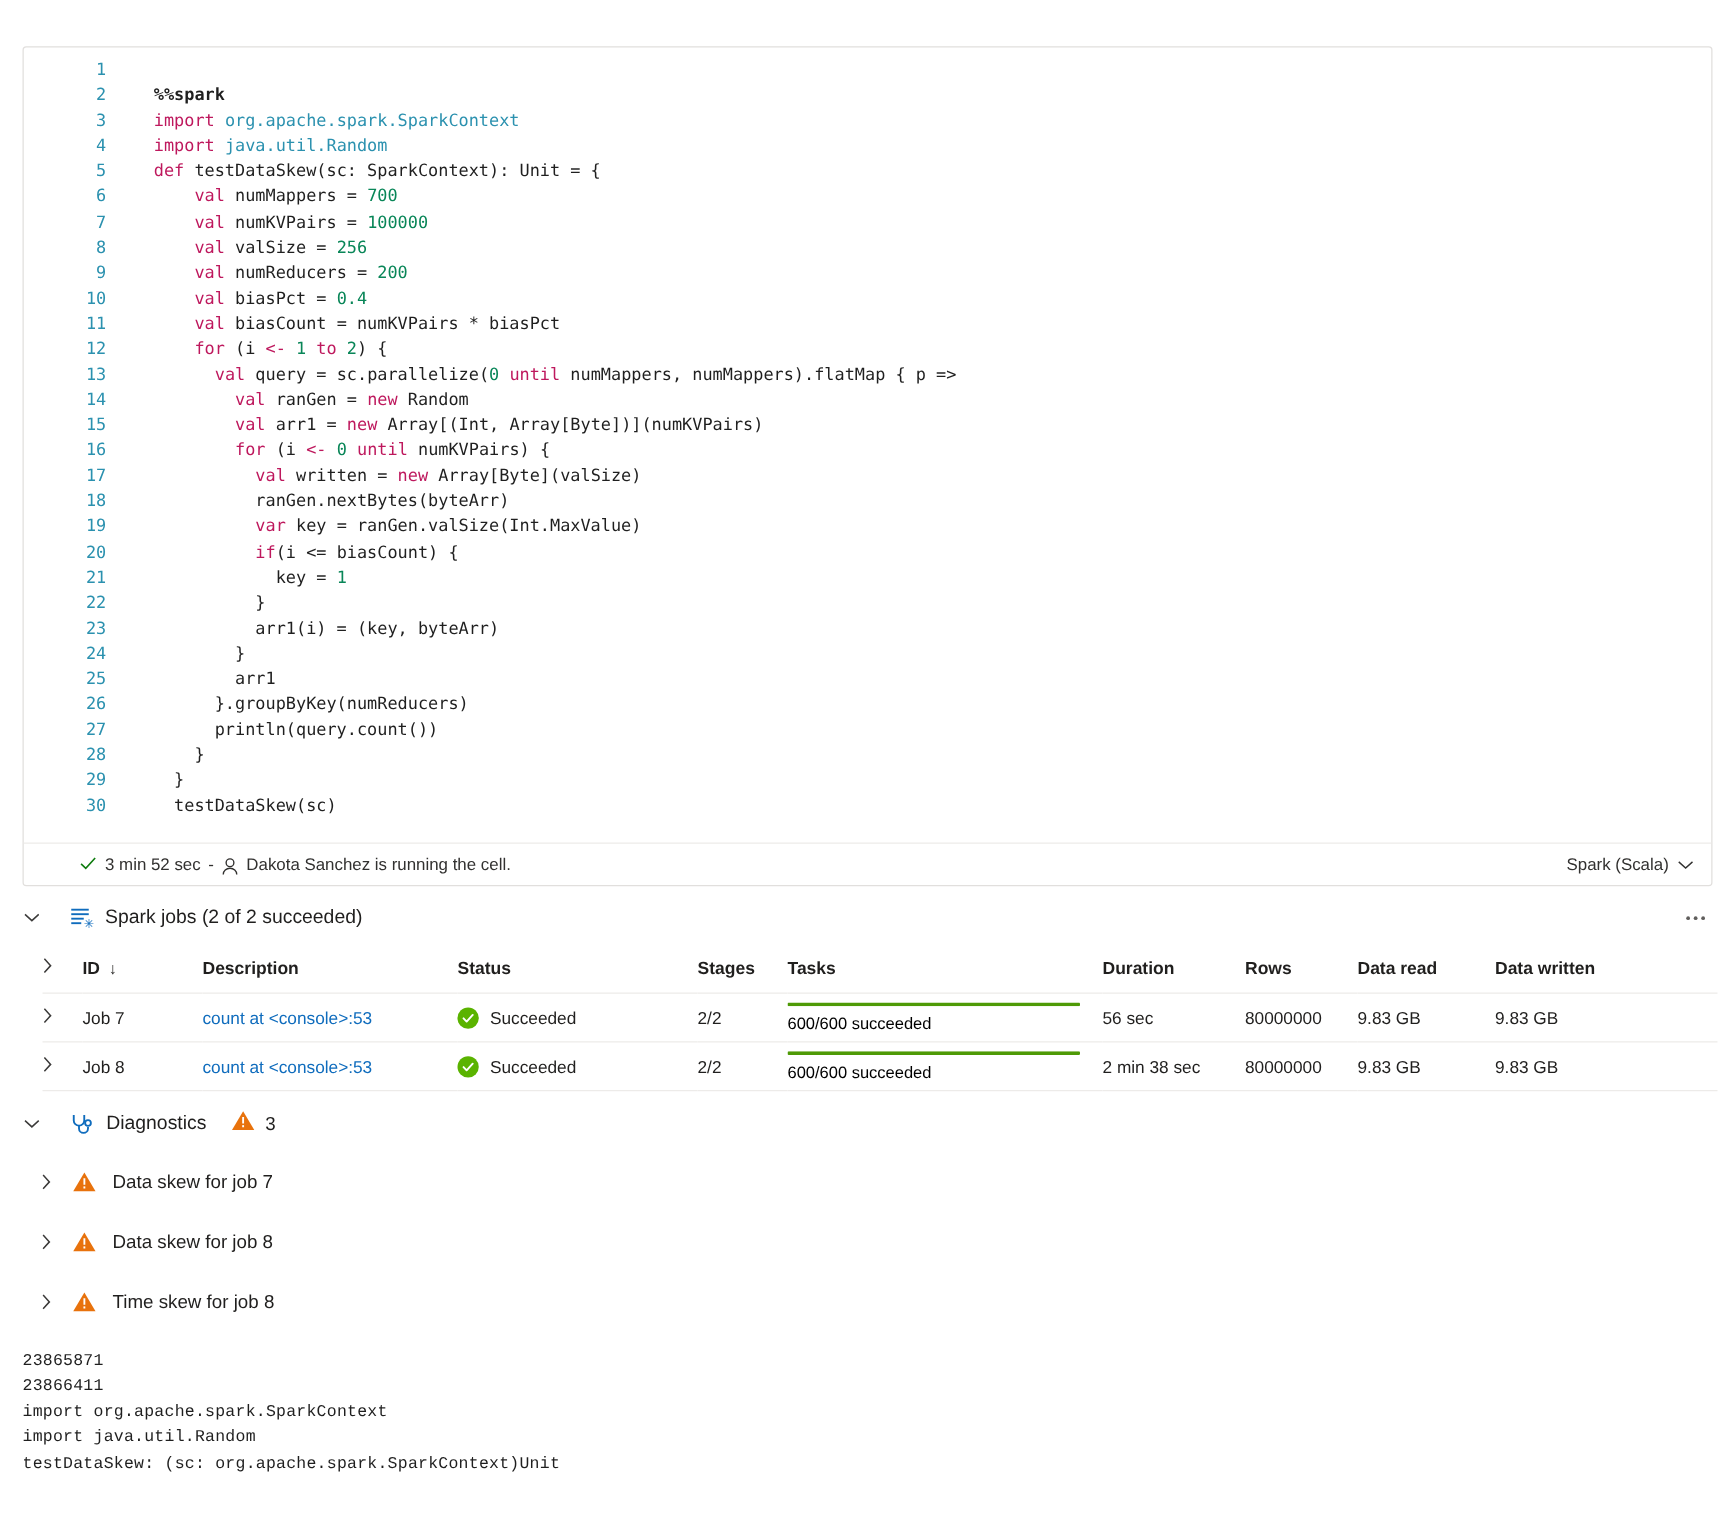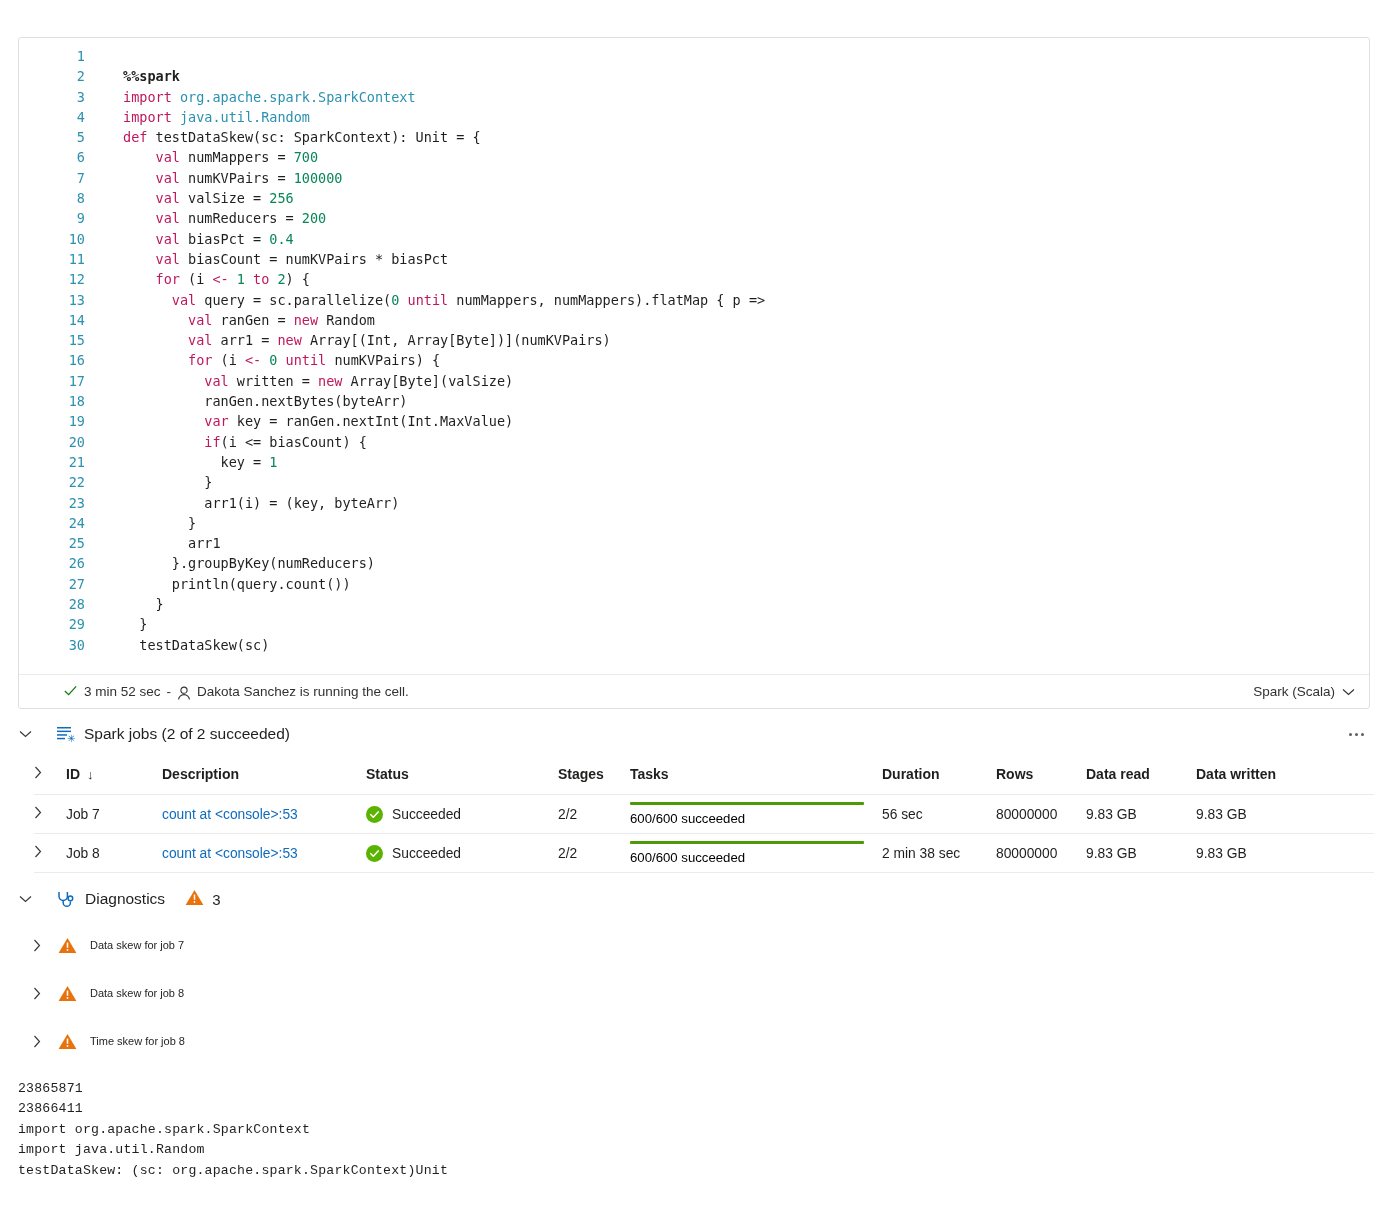--- a/index.html
+++ b/index.html
@@ -170,21 +170,21 @@
 
   .diag-item {
     position: absolute;
     left: 26px;
     height: 30px;
     display: flex; align-items: center;
     gap: 0px;
   }
   .diag-item .chev { width: 22px; }
   .diag-item .witri { margin-left: 10px; margin-right: 13px; display:inline-flex;}
-  .diag-label { font-size: 11px; color: #201f1e; }
+  .diag-label { font-size: 15px; color: #201f1e; }
 
   
   .output {
     position: absolute;
     left: 18px; top: 1079px;
     font-family: "DejaVu Serif", serif;
     font-size: 13px;
     color: #1f1f1f;
     line-height: 20.4px;
     white-space: pre;
@@ -208,21 +208,21 @@
       <div class="code-line"><span class="lnum">9</span><span class="ltext"><span class="plain">    </span><span class="kw">val </span><span class="plain">numReducers = </span><span class="num">200</span></span></div>
       <div class="code-line"><span class="lnum">10</span><span class="ltext"><span class="plain">    </span><span class="kw">val </span><span class="plain">biasPct = </span><span class="num">0.4</span></span></div>
       <div class="code-line"><span class="lnum">11</span><span class="ltext"><span class="plain">    </span><span class="kw">val </span><span class="plain">biasCount = numKVPairs * biasPct</span></span></div>
       <div class="code-line"><span class="lnum">12</span><span class="ltext"><span class="plain">    </span><span class="kw">for </span><span class="plain">(i </span><span class="kw">&lt;- </span><span class="num">1 </span><span class="kw">to </span><span class="num">2</span><span class="plain">) {</span></span></div>
       <div class="code-line"><span class="lnum">13</span><span class="ltext"><span class="plain">      </span><span class="kw">val </span><span class="plain">query = sc.parallelize(</span><span class="num">0 </span><span class="kw">until </span><span class="plain">numMappers, numMappers).flatMap { p =&gt;</span></span></div>
       <div class="code-line"><span class="lnum">14</span><span class="ltext"><span class="plain">        </span><span class="kw">val </span><span class="plain">ranGen = </span><span class="kw">new </span><span class="plain">Random</span></span></div>
       <div class="code-line"><span class="lnum">15</span><span class="ltext"><span class="plain">        </span><span class="kw">val </span><span class="plain">arr1 = </span><span class="kw">new </span><span class="plain">Array[(Int, Array[Byte])](numKVPairs)</span></span></div>
       <div class="code-line"><span class="lnum">16</span><span class="ltext"><span class="plain">        </span><span class="kw">for </span><span class="plain">(i </span><span class="kw">&lt;- </span><span class="num">0 </span><span class="kw">until </span><span class="plain">numKVPairs) {</span></span></div>
       <div class="code-line"><span class="lnum">17</span><span class="ltext"><span class="plain">          </span><span class="kw">val </span><span class="plain">written = </span><span class="kw">new </span><span class="plain">Array[Byte](valSize)</span></span></div>
       <div class="code-line"><span class="lnum">18</span><span class="ltext"><span class="plain">          ranGen.nextBytes(byteArr)</span></span></div>
-      <div class="code-line"><span class="lnum">19</span><span class="ltext"><span class="plain">          </span><span class="kw">var </span><span class="plain">key = ranGen.nextInt(Int.MaxValue)</span></span></div>
+      <div class="code-line"><span class="lnum">19</span><span class="ltext"><span class="plain">          </span><span class="kw">var </span><span class="plain">key = ranGen.valSize(Int.MaxValue)</span></span></div>
       <div class="code-line"><span class="lnum">20</span><span class="ltext"><span class="plain">          </span><span class="kw">if</span><span class="plain">(i &lt;= biasCount) {</span></span></div>
       <div class="code-line"><span class="lnum">21</span><span class="ltext"><span class="plain">            key = </span><span class="num">1</span></span></div>
       <div class="code-line"><span class="lnum">22</span><span class="ltext"><span class="plain">          }</span></span></div>
       <div class="code-line"><span class="lnum">23</span><span class="ltext"><span class="plain">          arr1(i) = (key, byteArr)</span></span></div>
       <div class="code-line"><span class="lnum">24</span><span class="ltext"><span class="plain">        }</span></span></div>
       <div class="code-line"><span class="lnum">25</span><span class="ltext"><span class="plain">        arr1</span></span></div>
       <div class="code-line"><span class="lnum">26</span><span class="ltext"><span class="plain">      }.groupByKey(numReducers)</span></span></div>
       <div class="code-line"><span class="lnum">27</span><span class="ltext"><span class="plain">      println(query.count())</span></span></div>
       <div class="code-line"><span class="lnum">28</span><span class="ltext"><span class="plain">    }</span></span></div>
       <div class="code-line"><span class="lnum">29</span><span class="ltext"><span class="plain">  }</span></span></div>

